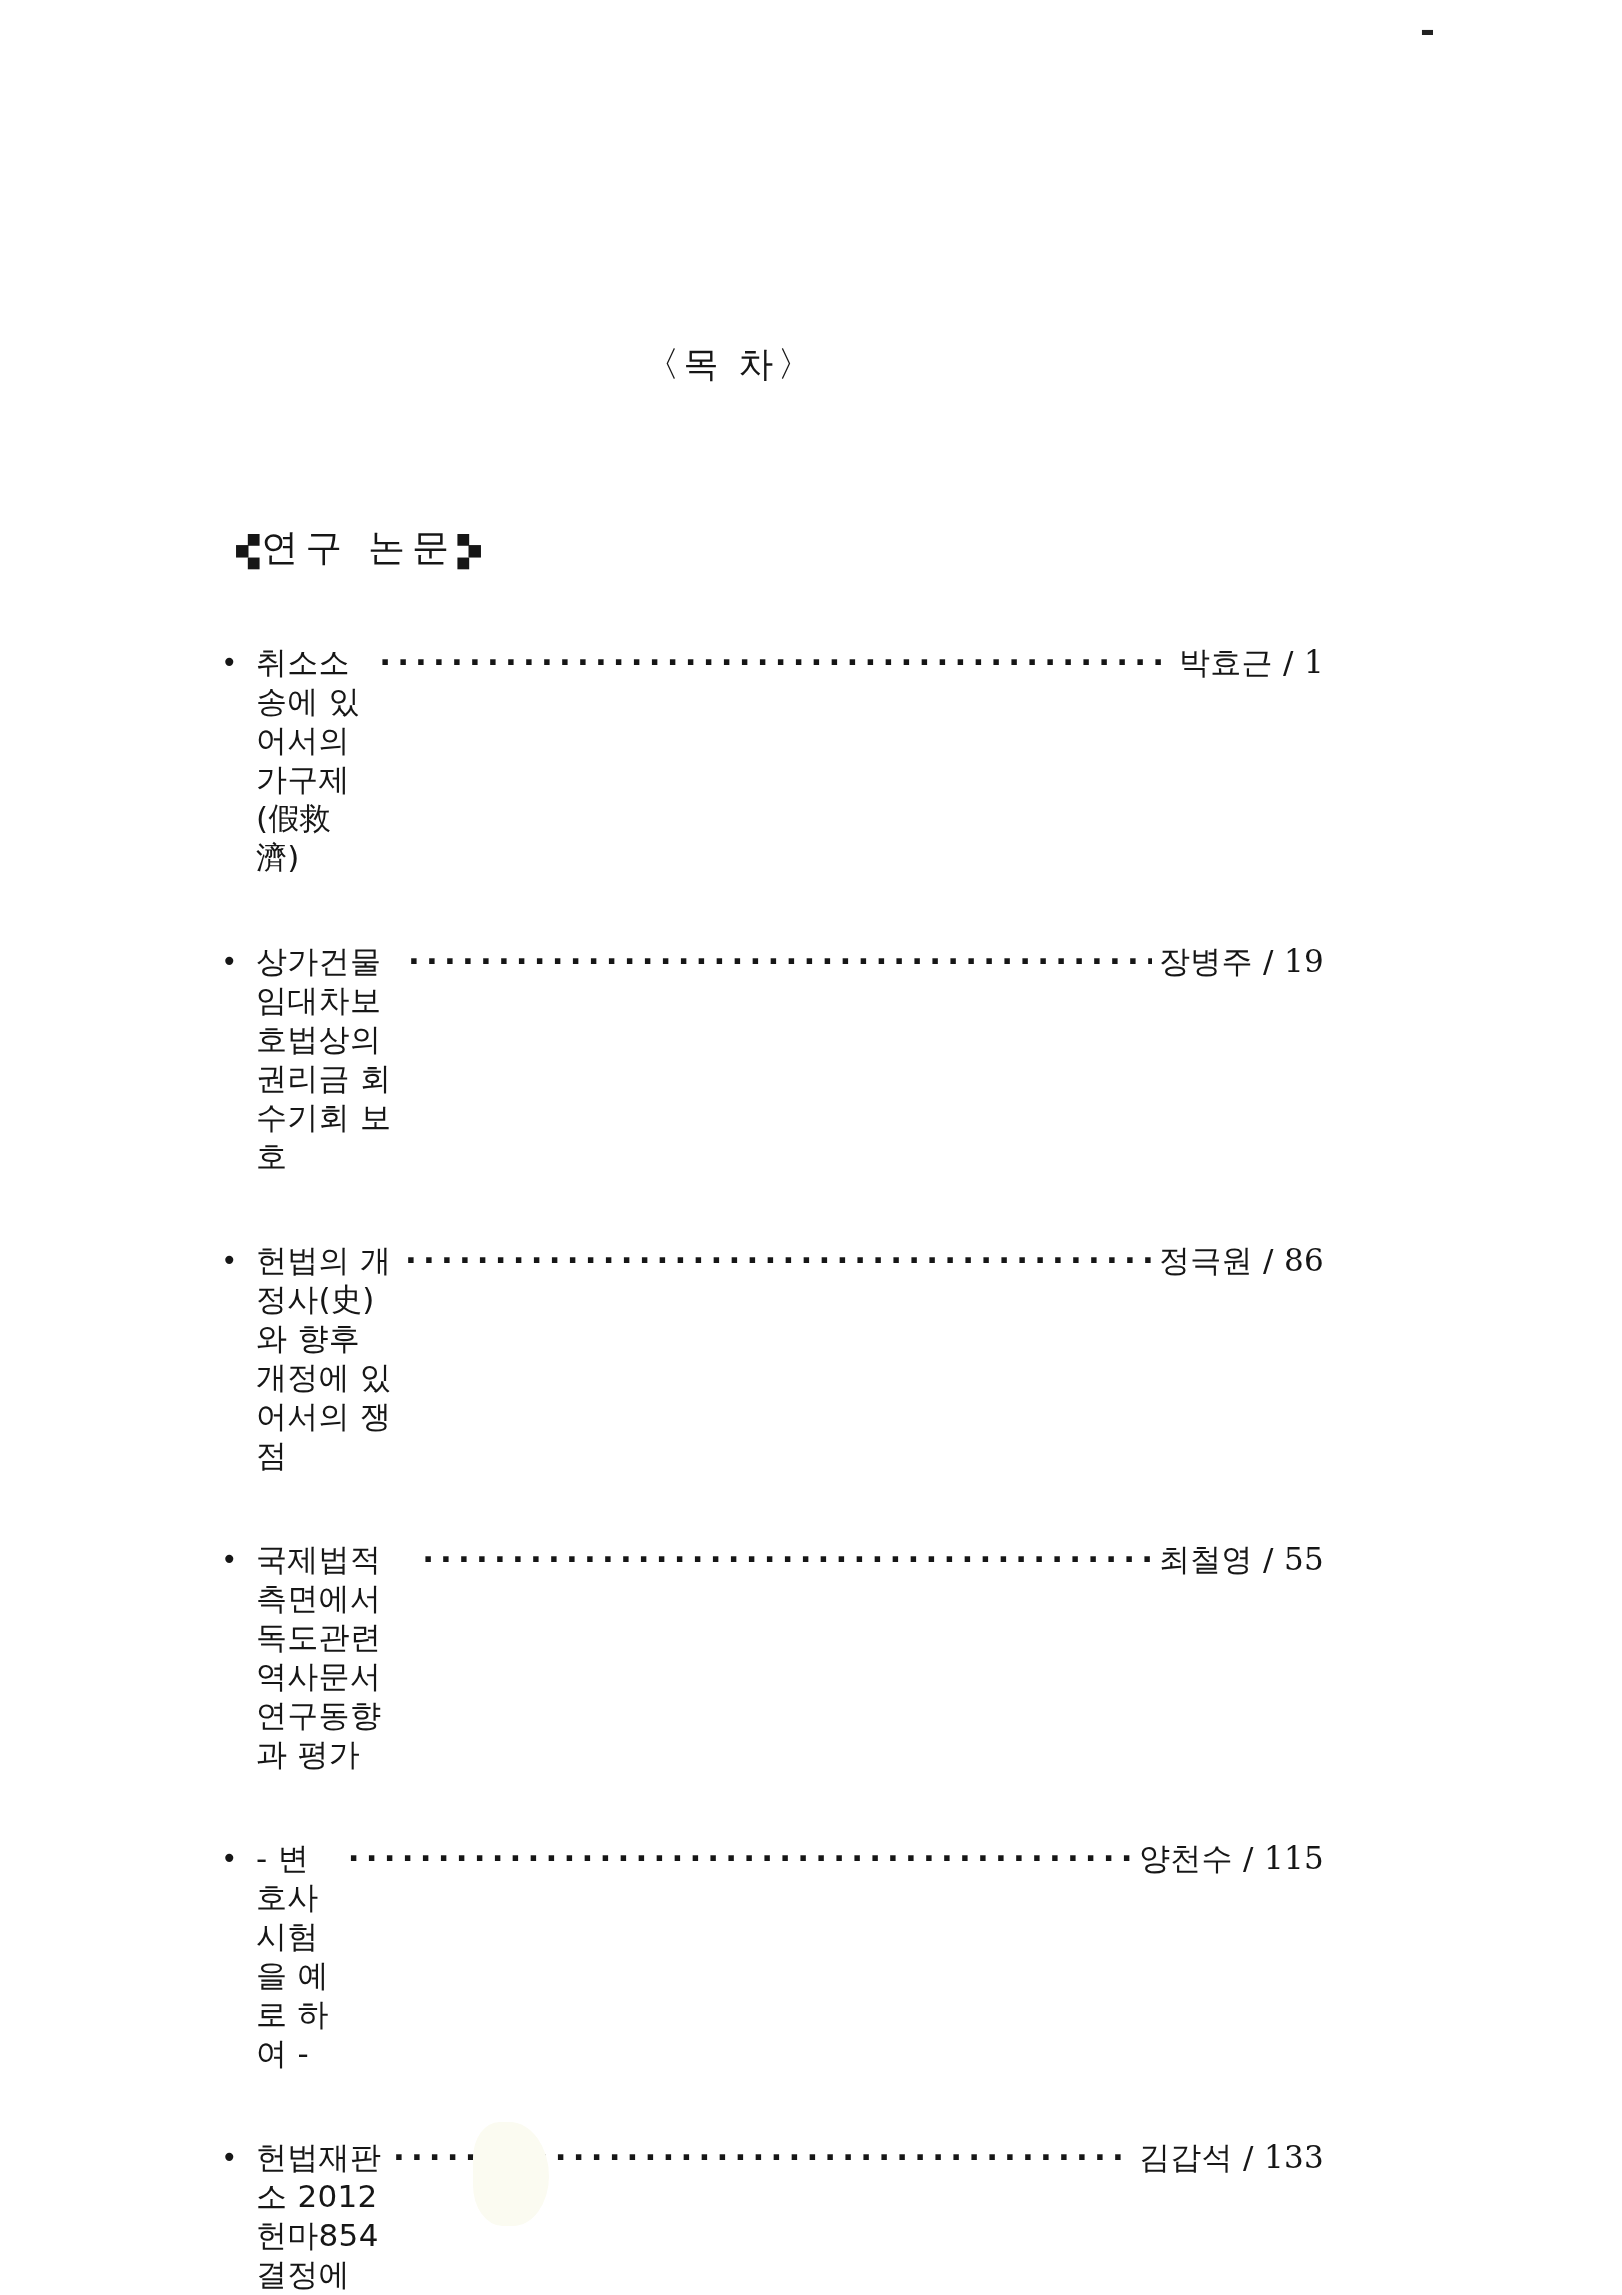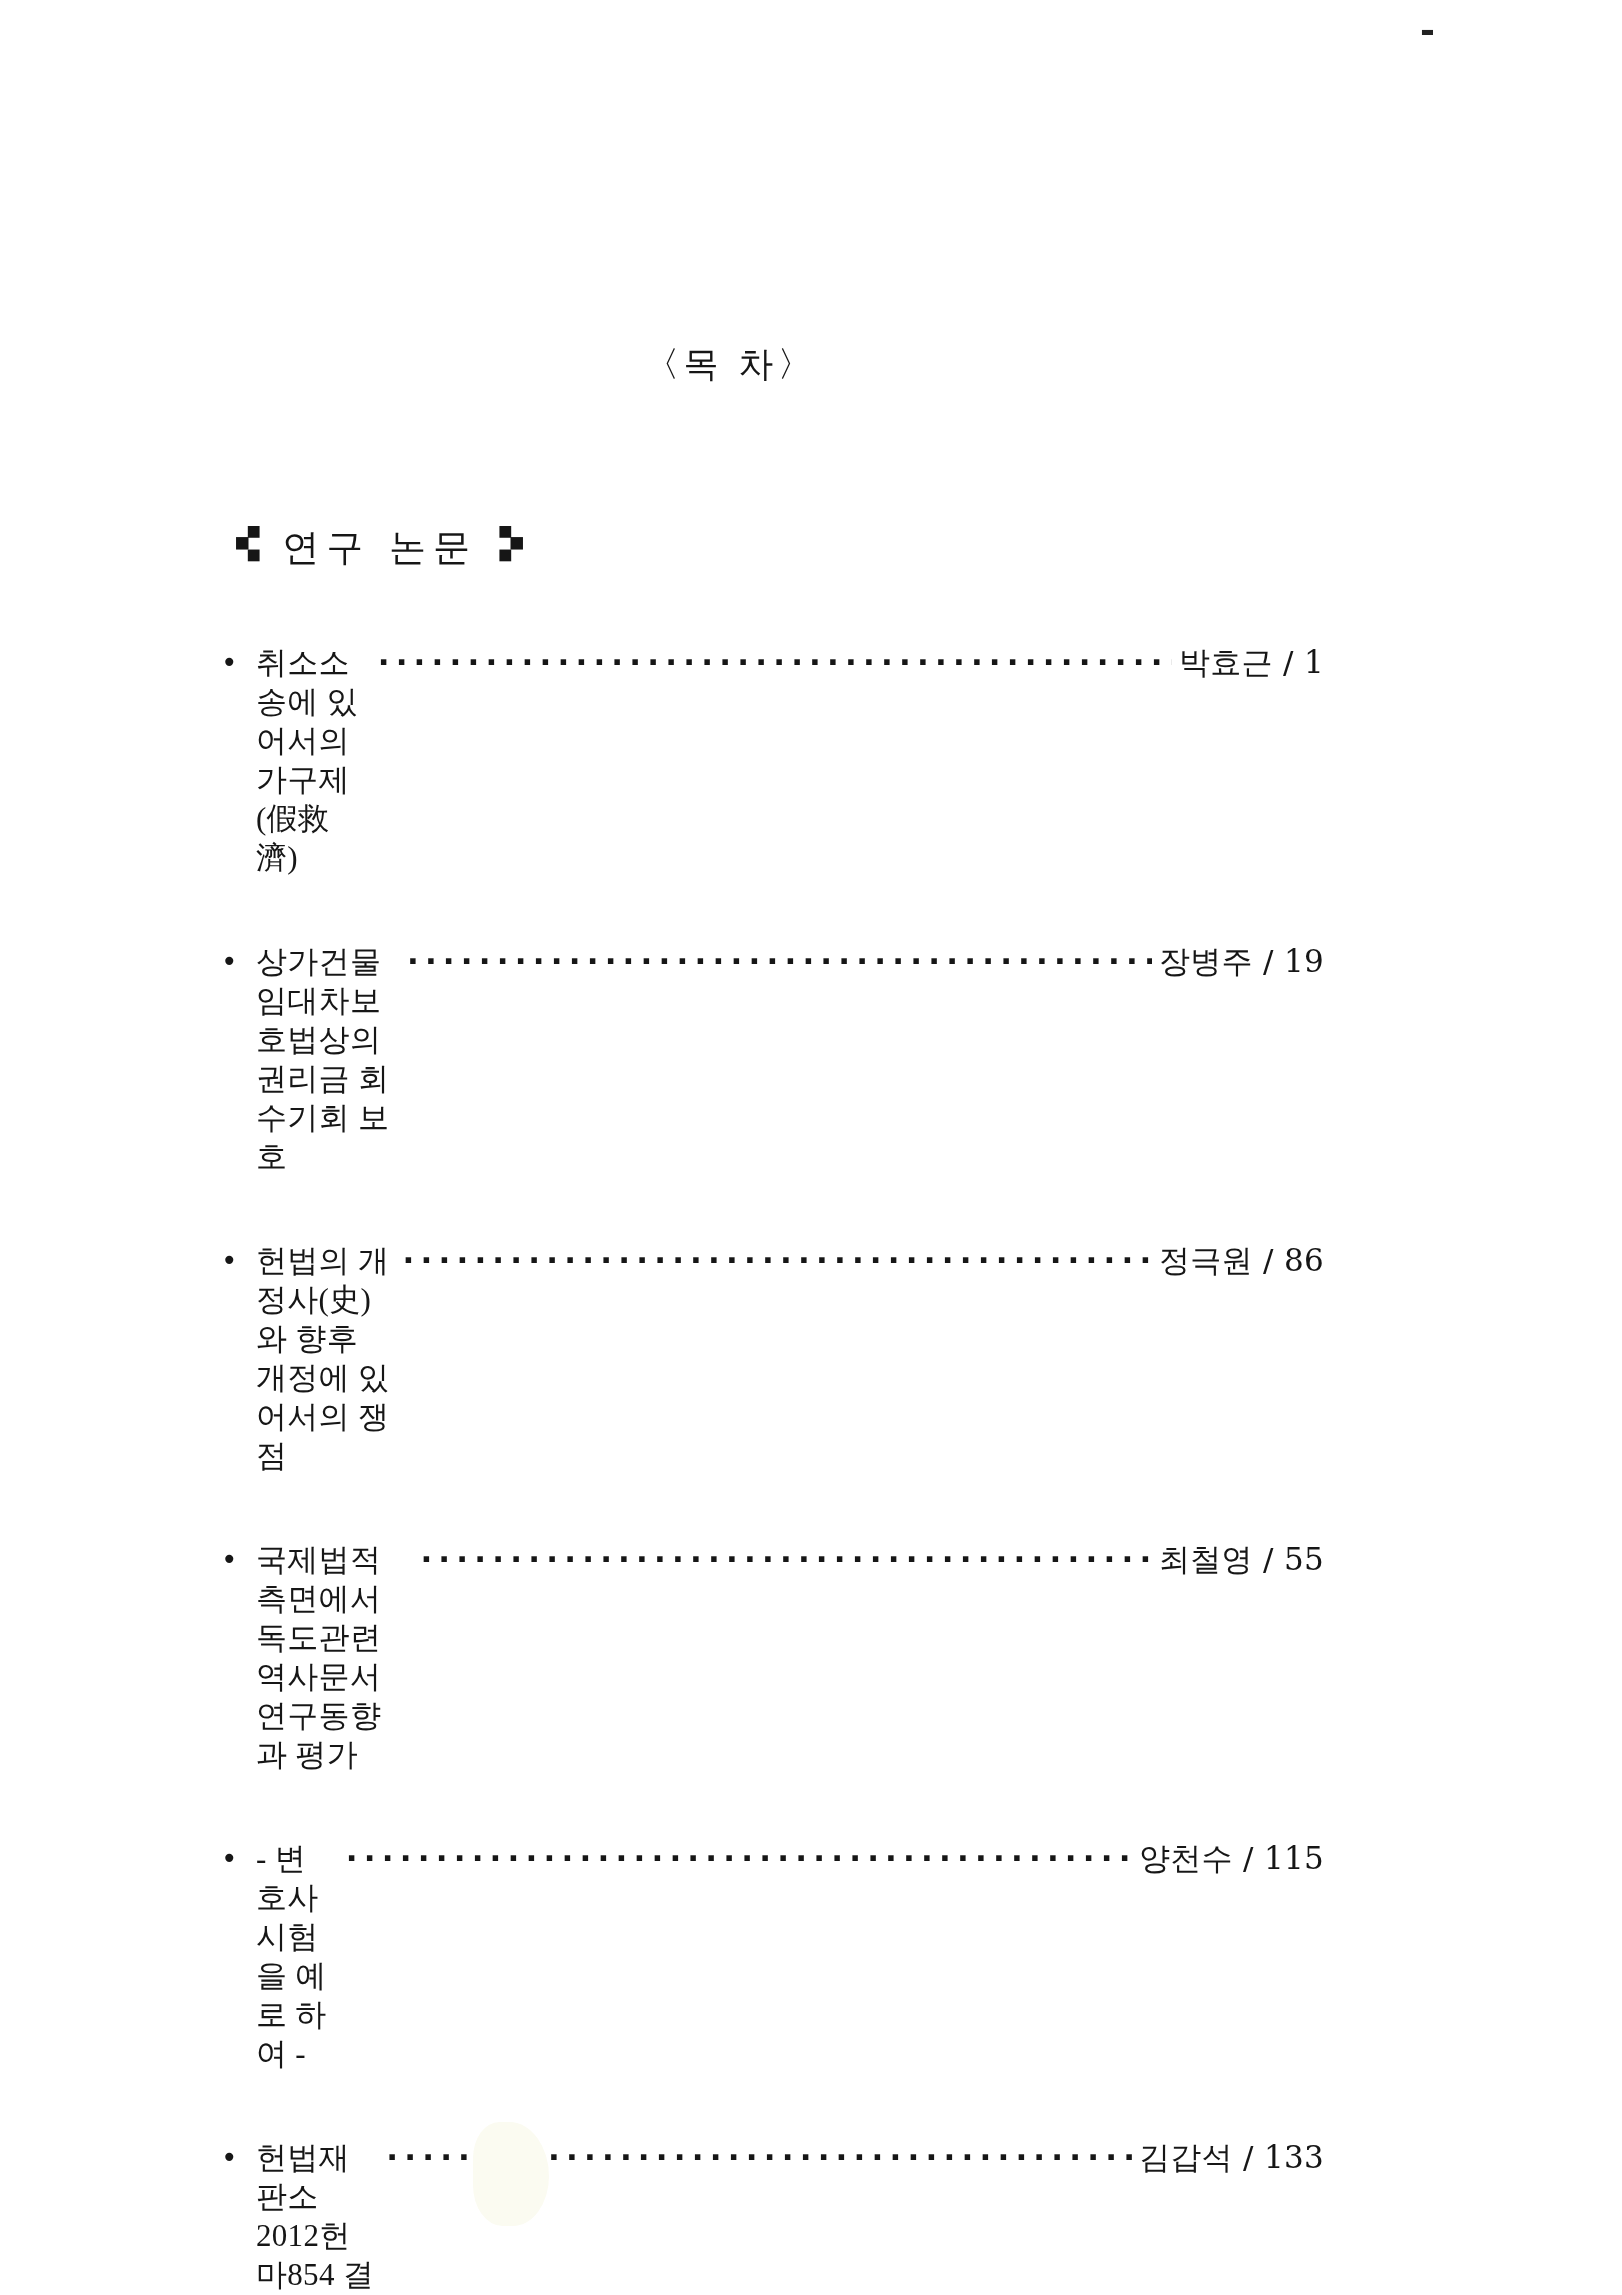--- a/index.html
+++ b/index.html
@@ -32,22 +32,21 @@
     position:relative;
     left:-42px;
     text-align:center;
     font-size:35px;
     font-weight:500;
     letter-spacing:4.2px;
     line-height:1.1;
   }
   .heading {
     display:flex;
-    align-items:flex-start;
-    gap:21px;
+    align-items:flex-end;
     margin:142px 0 0 15.3px;
     font-size:37px;
     font-weight:500;
     letter-spacing:7px;
     line-height:1.2;
   }
   .orn { flex:none; display:block; }
   .orn-right { transform:scaleX(-1); }
   .entries { margin-top:73px; }
   .entry {
@@ -59,21 +58,21 @@
   }
   .bullet {
     flex:none;
     width:35px;
     font-size:28px;
     line-height:39px;
   }
   .entry-body { flex:1; min-width:0; }
   .line { display:flex; align-items:baseline; }
   .line + .line { margin-top:1px; }
-  .text { white-space:pre-wrap;font-family:Liberation Serif, serif; }
+  .text { white-space:pre-wrap; }
   .leader {
     flex:1 1 auto;
     min-width:11px;
     overflow:hidden;
     white-space:nowrap;
     margin:0 7px 0 9.7px;
   }
   .text:empty + .leader { margin-left:0; }
   .leader::before {
     content:"········································································································································································································";

